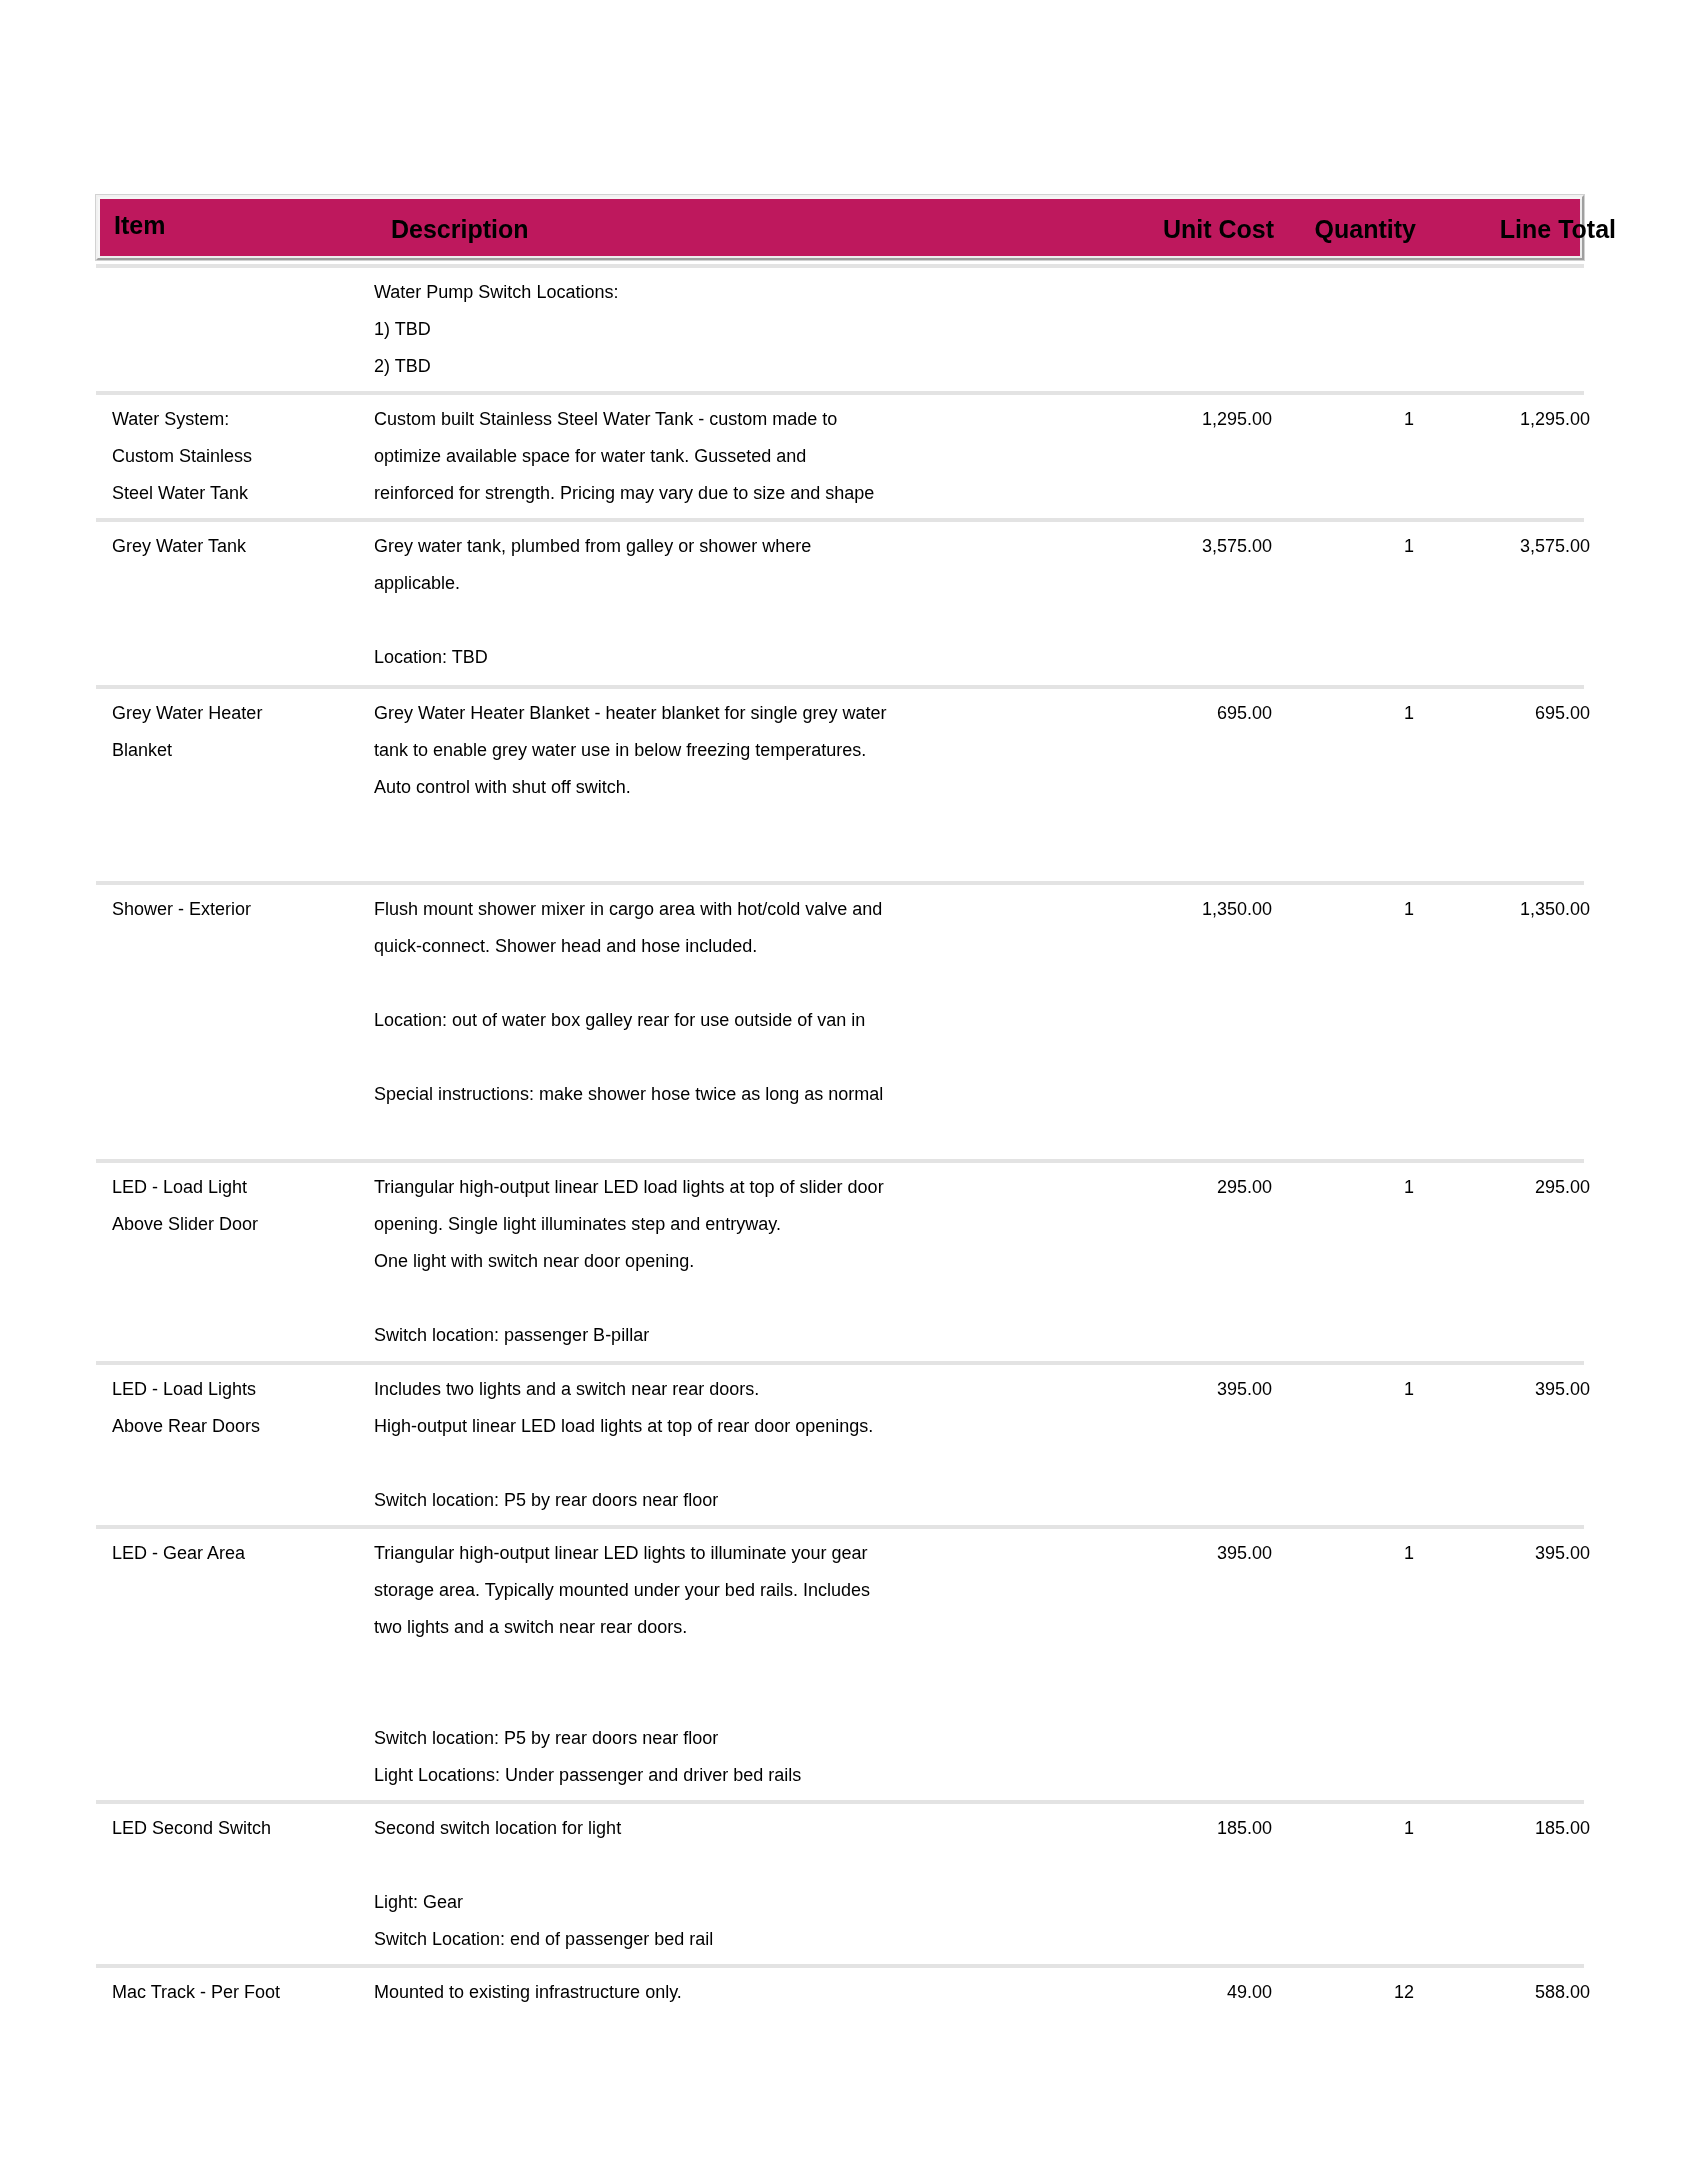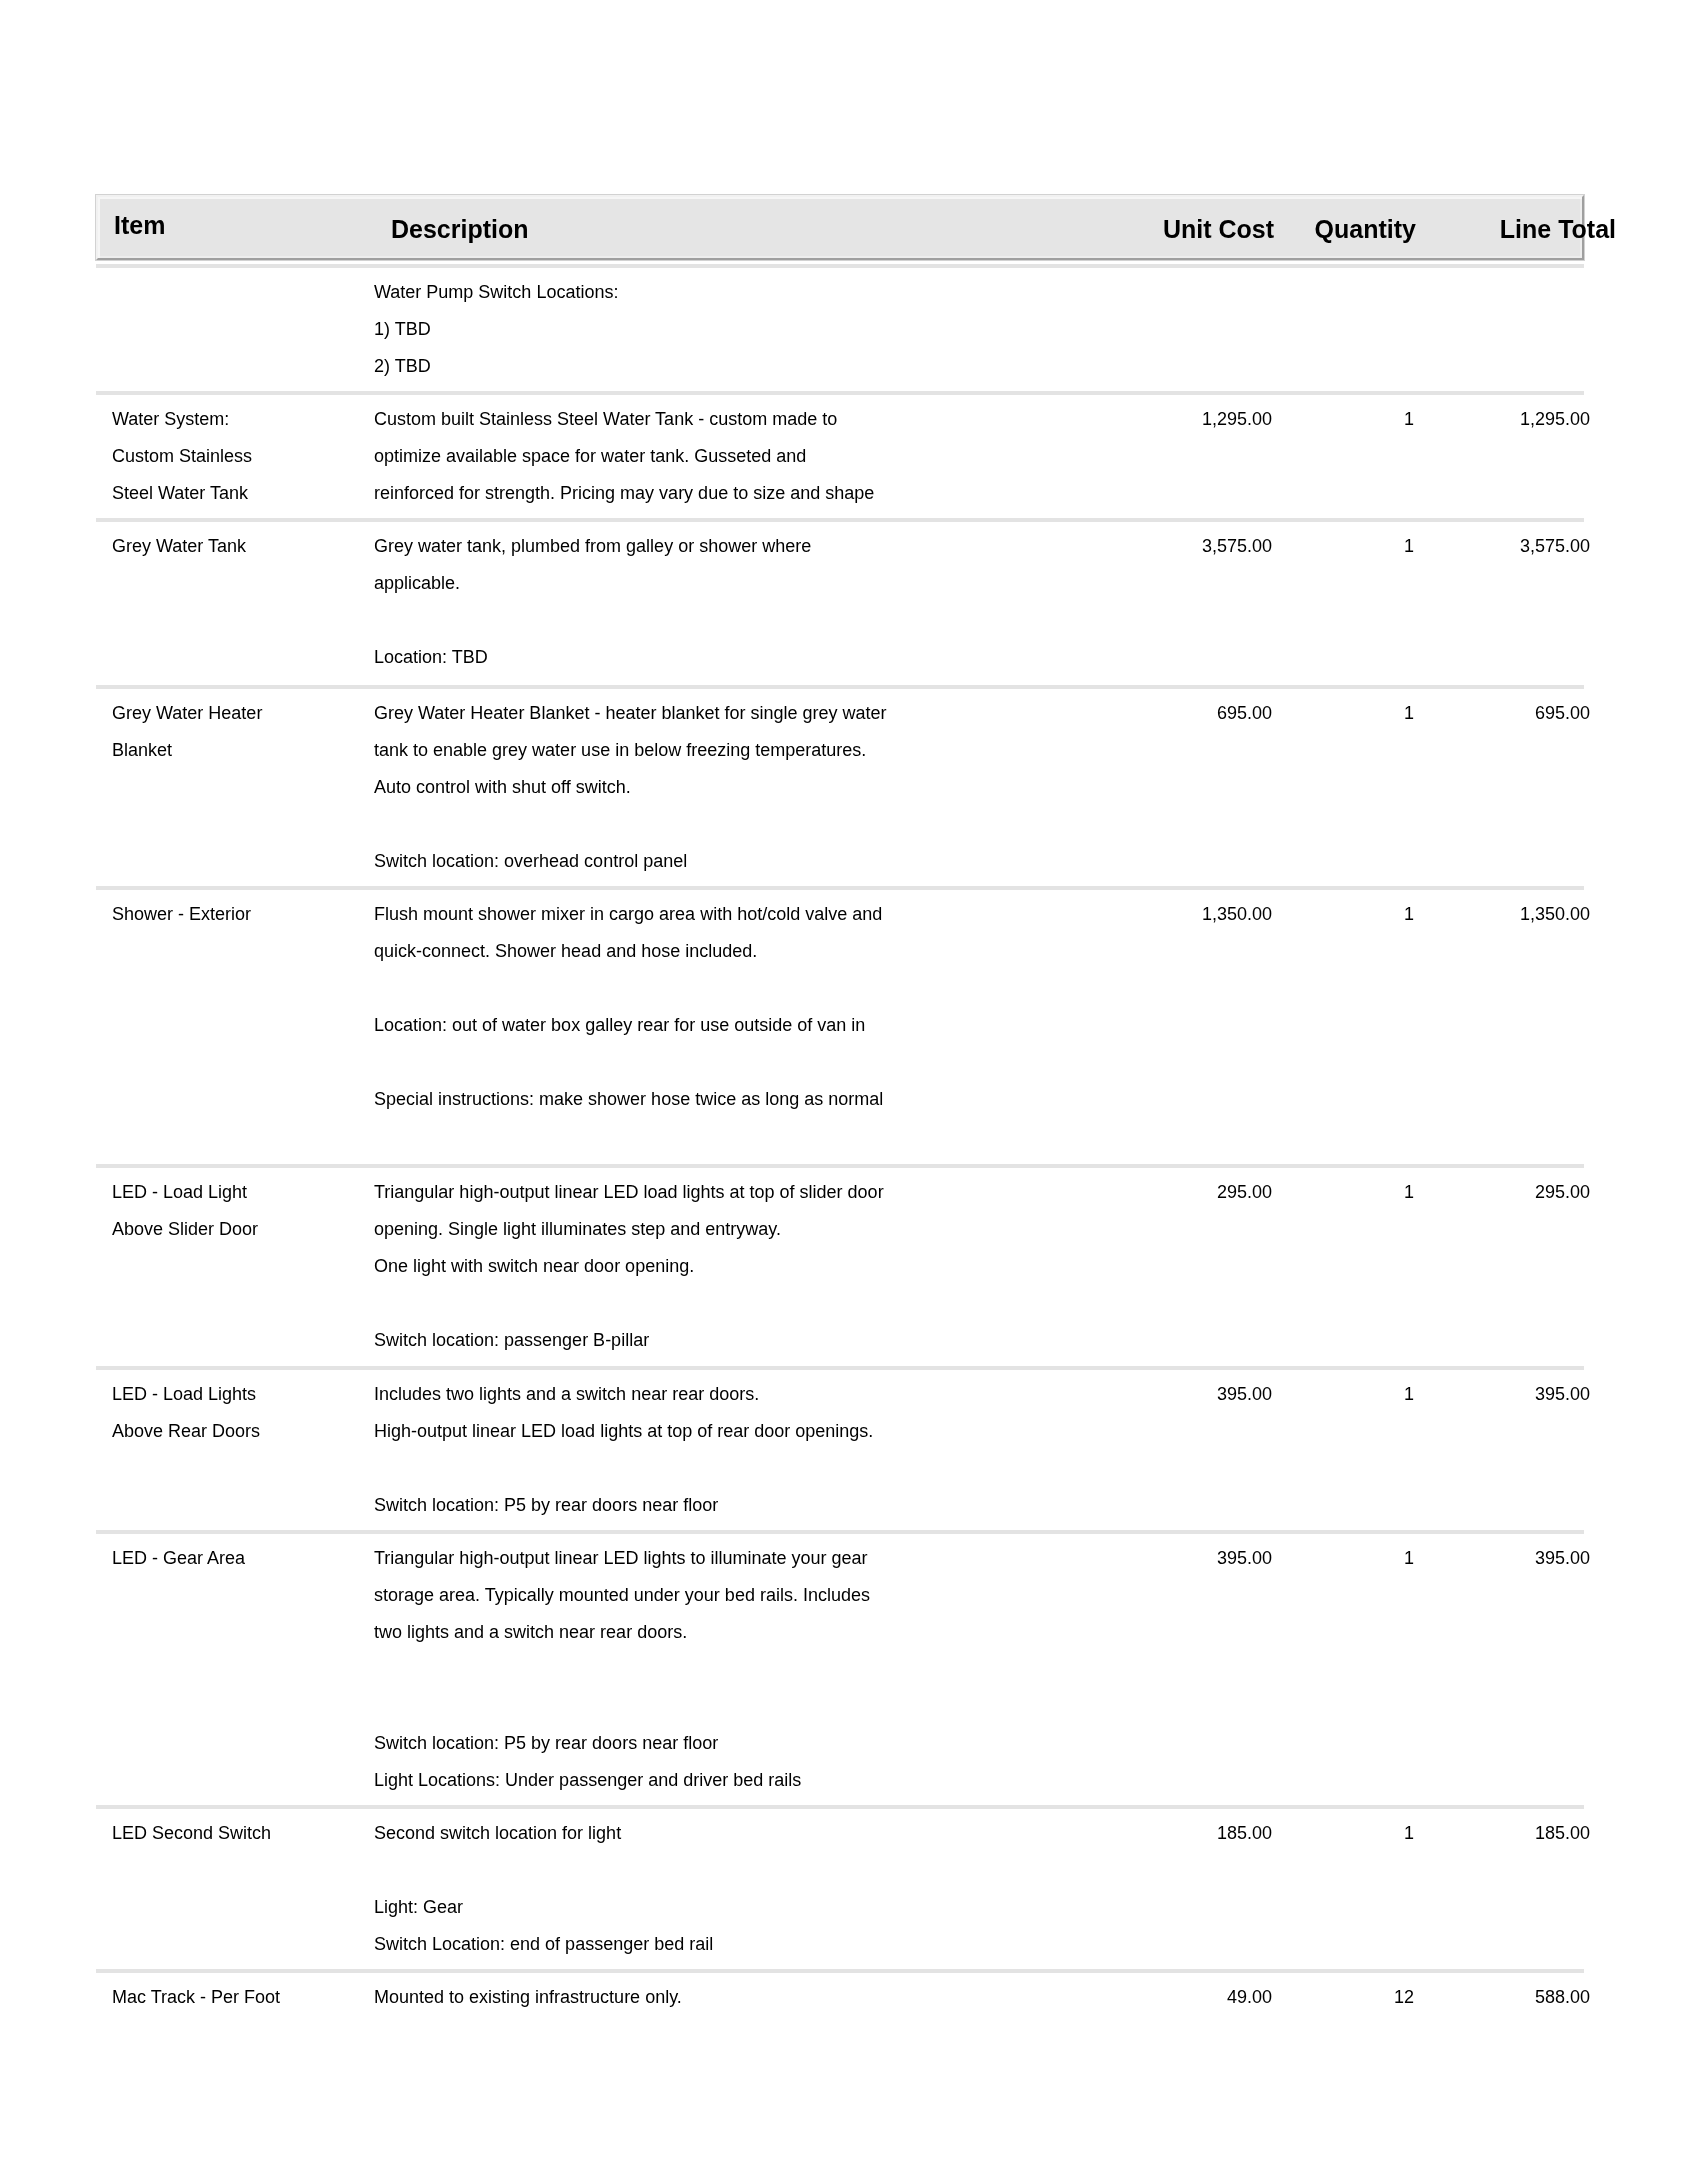--- a/index.html
+++ b/index.html
@@ -18,21 +18,21 @@
   .invoice-table {
     position: absolute;
     left: 96px;
     top: 195px;
     width: 1488px;
   }
   
   .thead {
     box-sizing: border-box;
     height: 65px;
-    background: #e5e5e5;
+    background: #be185d;
     border: 2px solid;
     border-color: #f1f1f1 #9f9f9f #9f9f9f #f1f1f1;
     box-shadow: inset 2px 2px 0 #f6f6f6, inset -2px -2px 0 #ededed, 0 0 0 1px #d2d2d2;
     display: flex;
     align-items: flex-start;
     padding-right: 15px;
     font-weight: bold;
     font-size: 25px;
     line-height: 37px;
   }
@@ -138,21 +138,20 @@
     <div class="row-cells" style="min-height: 192px;">
       <div class="c-item">
             <div class="dline">Grey Water Heater</div>
             <div class="dline">Blanket</div>
           </div>
       <div class="c-desc">
             <div class="dline">Grey Water Heater Blanket - heater blanket for single grey water</div>
             <div class="dline">tank to enable grey water use in below freezing temperatures.</div>
             <div class="dline">Auto control with shut off switch.</div>
             <div class="dline"></div>
-            <div class="dline">Switch location: overhead control panel</div>
           </div>
       <div class="c-unit">695.00</div>
       <div class="c-qty">1</div>
       <div class="c-total">695.00</div>
     </div>
     <div class="row-sep"></div>
   </div>
 
   <div class="row">
     <div class="row-cells" style="min-height: 274px;">

